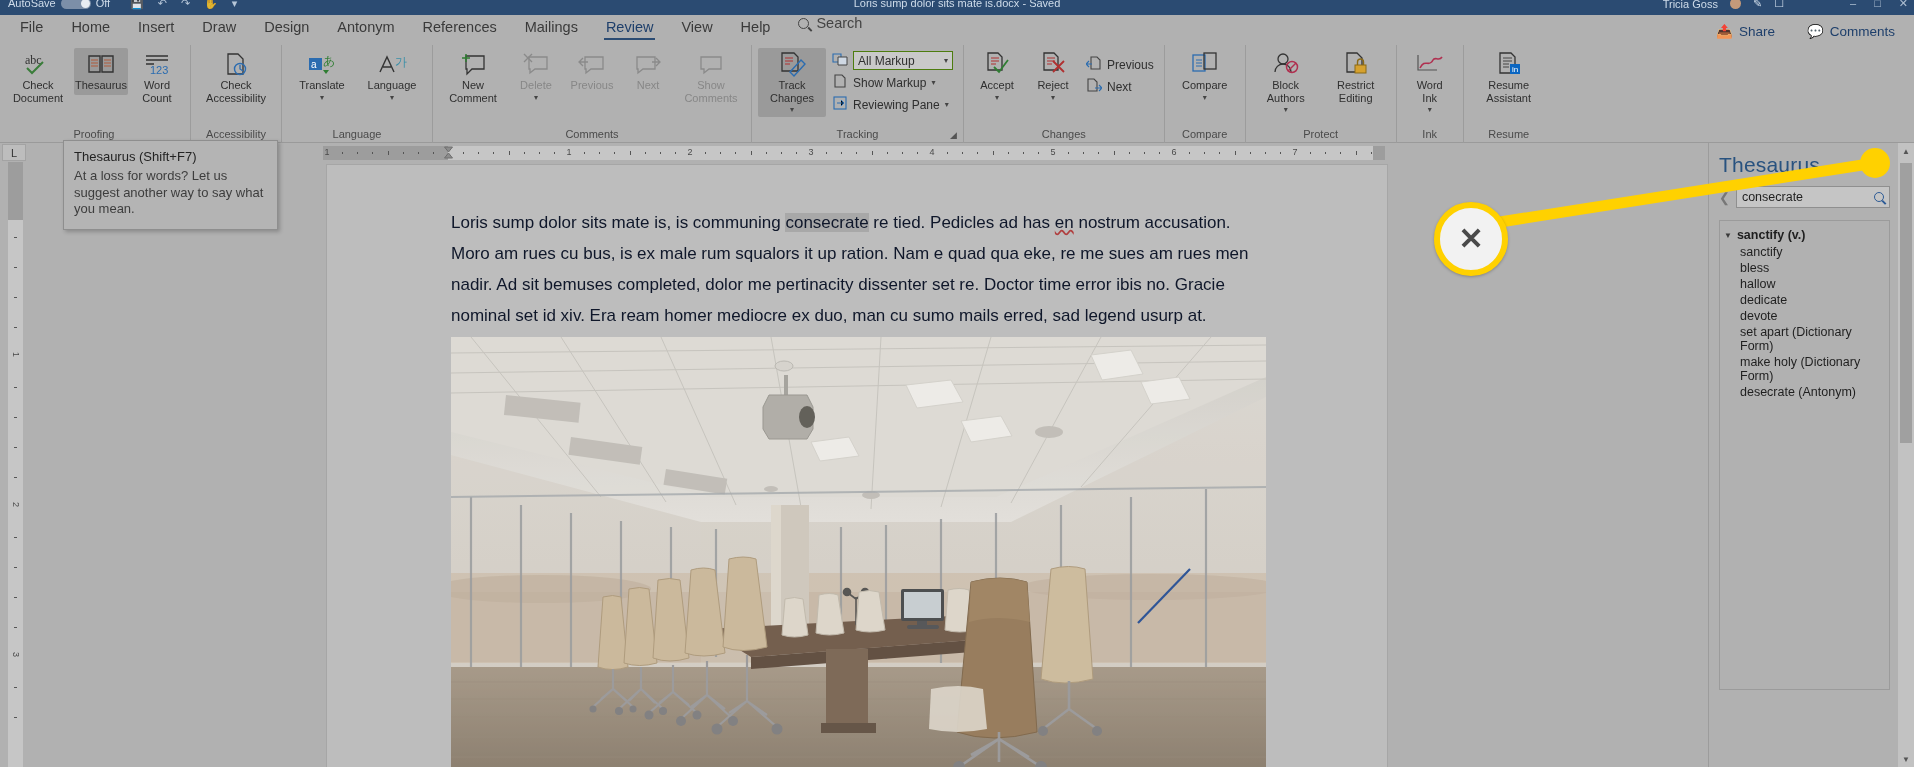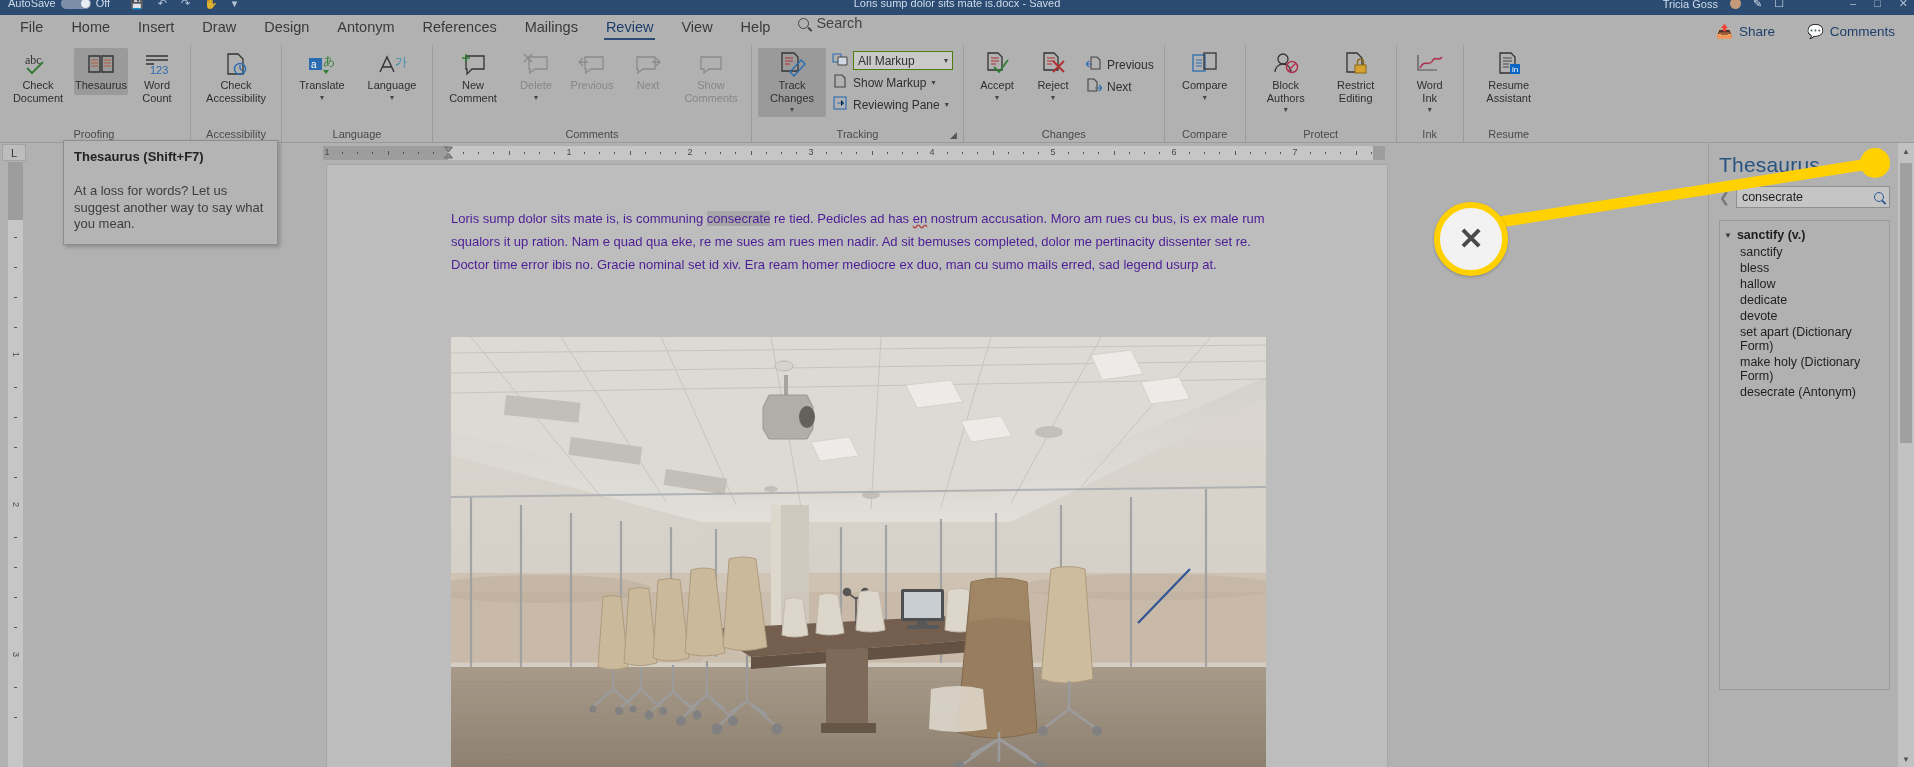--- a/index.html
+++ b/index.html
@@ -91,21 +91,21 @@
     width:100px; height:19px; background:#c9c9c9; border:1px solid #4d7c0f;
     font-size:12px; padding:0 4px; color:#2f2f2f;
   }
 
   
   .tooltip {
     position:absolute; left:63px; top:140px; width:215px;
     background:#b4b4b4; border:1px solid #8e8e8e; padding:8px 10px 11px 10px;
     box-shadow: 2px 2px 4px rgba(0,0,0,.22); z-index: 40;
   }
-  .tooltip .tt-title { font-size:13px; font-weight:bold; color:#232323; margin-bottom:19px; }
+  .tooltip .tt-title { font-size:13px; font-weight:normal; color:#232323; margin-bottom:4px; }
   .tooltip .tt-body { font-size:13px; color:#3d3d3d; line-height:1.28; }
 
   
   .rulerrow { position:absolute; top:143px; left:0; width:1914px; height:19px; background:#b1b1b1; }
   .corner-L {
     position:absolute; left:2px; top:1px; width:24px; height:17px; background:#bdbdbd;
     border:1px solid #a3a3a3; font-size:11px; color:#333; display:flex; align-items:center; justify-content:center;
   }
   .hruler {
     position:absolute; left:323px; top:3px; width:1062px; height:14px; background:#c6c6c6;
@@ -123,21 +123,21 @@
   .vruler .vnum { position:absolute; left:3px; font-size:9px; color:#4a4a4a; }
 
   
   .canvas { position:absolute; left:26px; top:162px; right:18px; bottom:0; background:#b1b1b1; overflow:hidden; }
   .page {
     position:absolute; left:301px; top:3px; width:1060px; height:800px;
     background:#bdbdbd; box-shadow:0 0 0 1px #a6a6a6;
   }
   .para {
     position:absolute; left:124px; top:42px; width:815px;
-    font-family:"Liberation Sans", sans-serif; font-size:13px; color:#4c1d95; line-height:23px;
+    font-family:"Liberation Sans", sans-serif; font-size:17px; color:#0f172a; line-height:31px;
   }
   .hl { background:#a8a8a8; }
   .misspell { border-bottom: 2px wavy #b04040; text-decoration: underline wavy #b04040; text-decoration-skip-ink:none;}
 
   
   .photo {
     position:absolute; left:124px; top:172px; width:815px; height:430px;
     overflow:hidden; background:#cfcac4;
   }
   .photo svg { display:block; }

